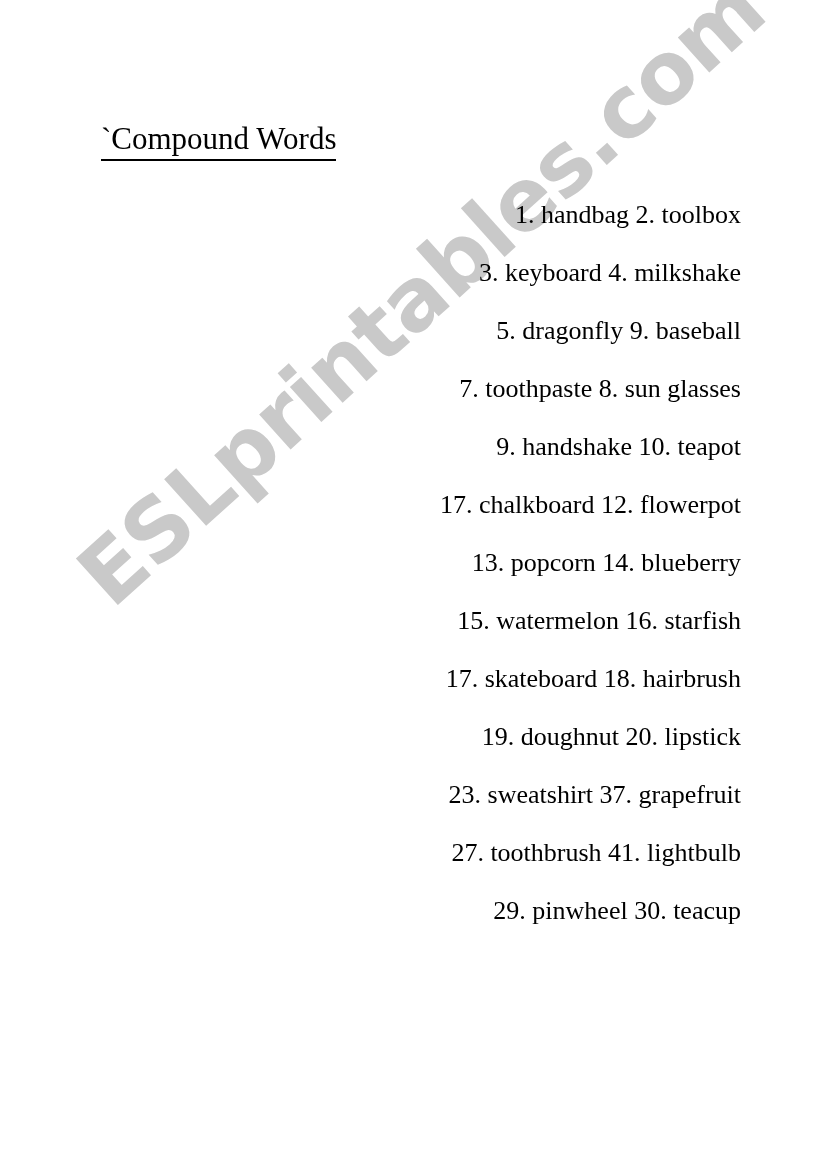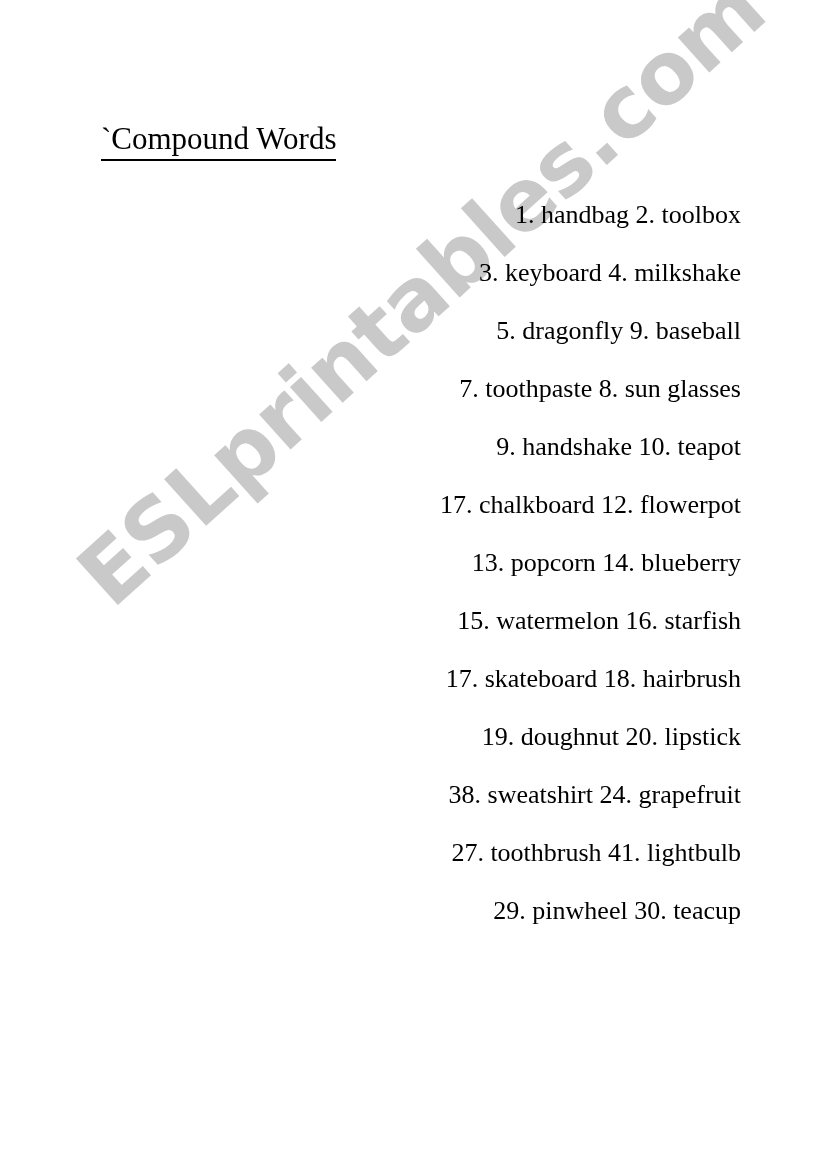--- a/index.html
+++ b/index.html
@@ -104,20 +104,20 @@
         <div class="word-line">1. handbag 2. toolbox</div>
         <div class="word-line">3. keyboard 4. milkshake</div>
         <div class="word-line">5. dragonfly 9. baseball</div>
         <div class="word-line">7. toothpaste 8. sun glasses</div>
         <div class="word-line">9. handshake 10. teapot</div>
         <div class="word-line">17. chalkboard 12. flowerpot</div>
         <div class="word-line">13. popcorn 14. blueberry</div>
         <div class="word-line">15. watermelon 16. starfish</div>
         <div class="word-line">17. skateboard 18. hairbrush</div>
         <div class="word-line">19. doughnut 20. lipstick</div>
-        <div class="word-line">38. sweatshirt 24. grapefruit</div>
+        <div class="word-line">23. sweatshirt 37. grapefruit</div>
         <div class="word-line">27. toothbrush 41. lightbulb</div>
         <div class="word-line">29. pinwheel 30. teacup</div>
       </div>
 
   </div>
 
 </div>
 
 </body></html>

